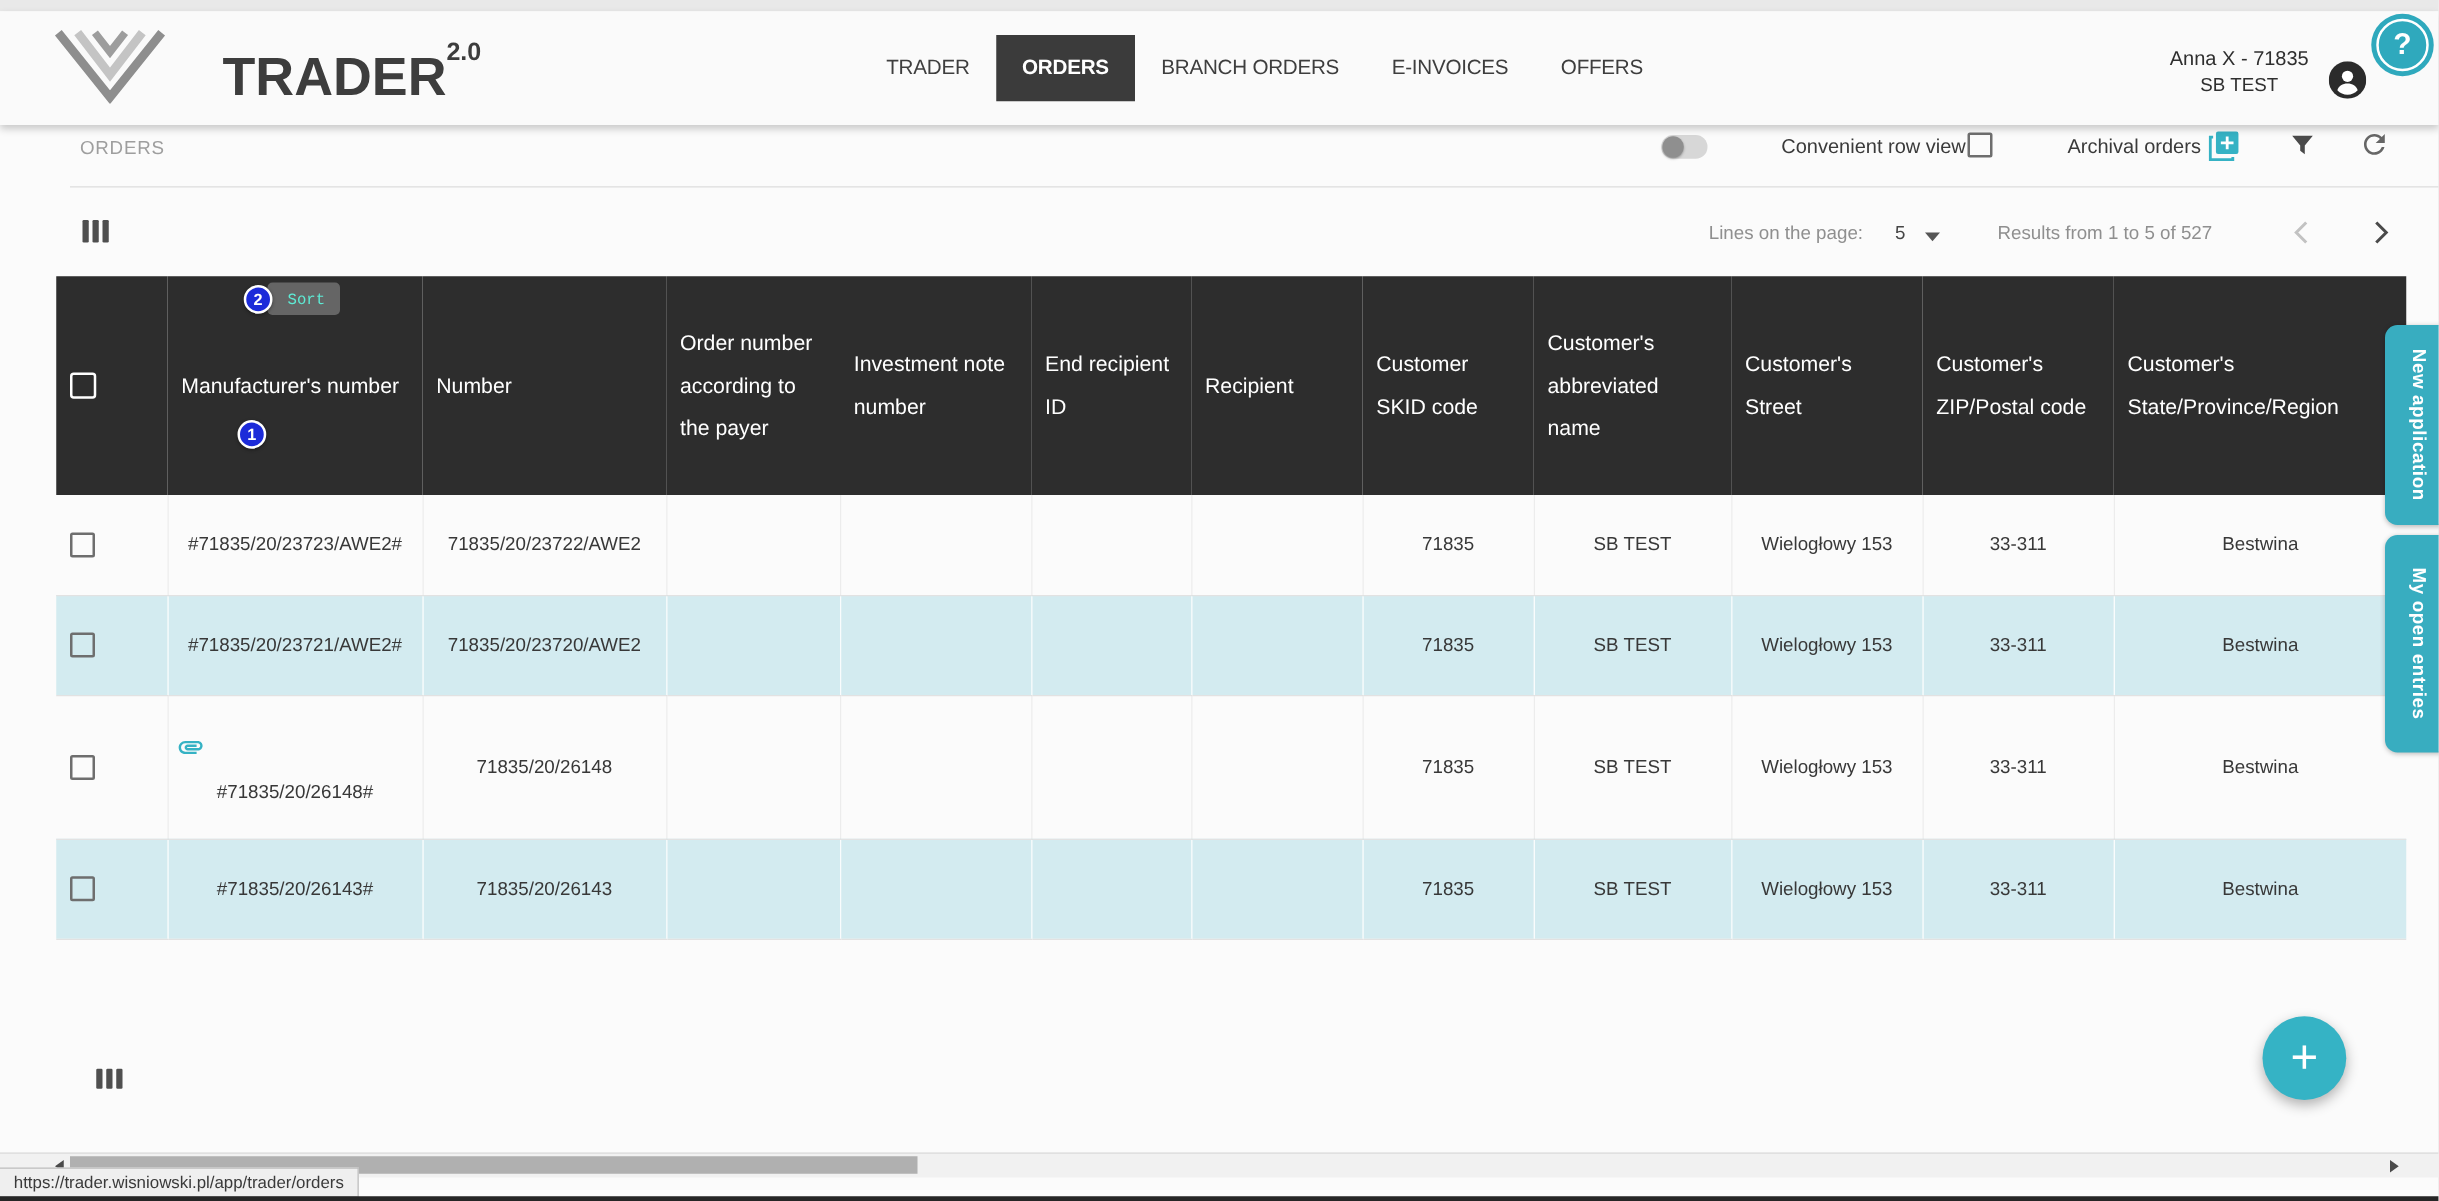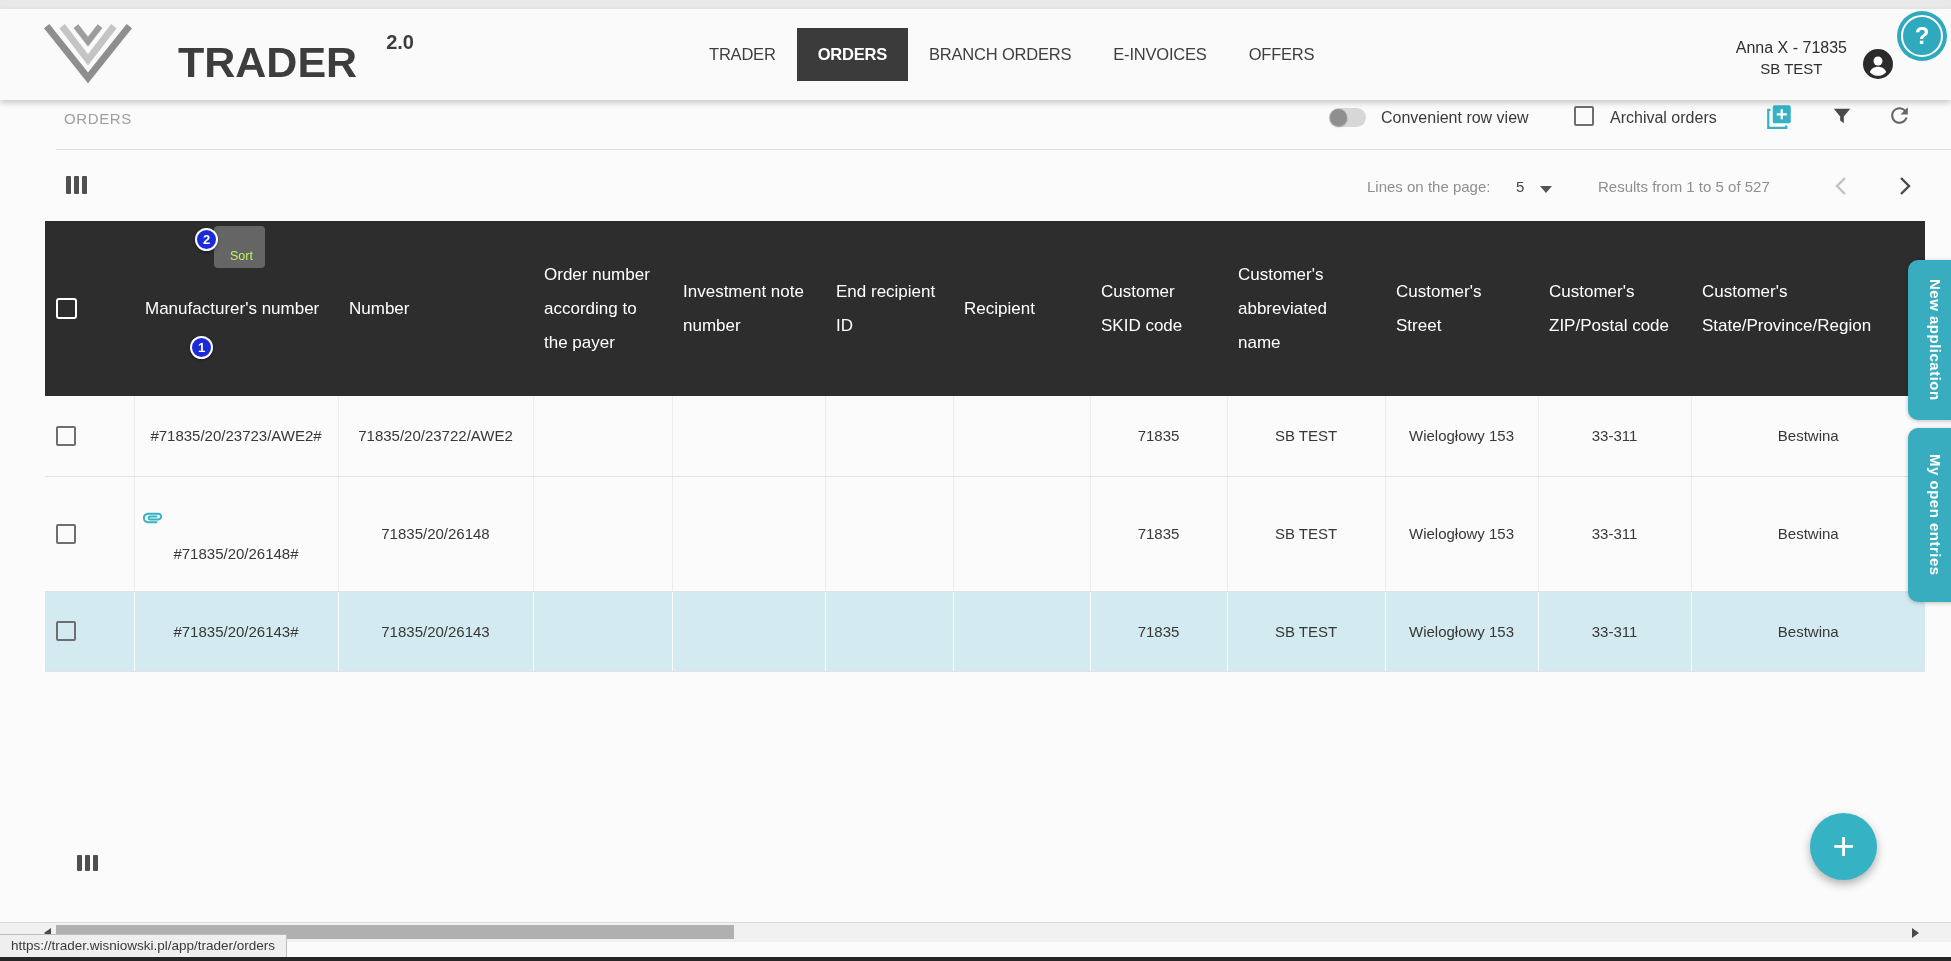--- a/index.html
+++ b/index.html
@@ -5,41 +5,41 @@
   * { margin:0; padding:0; box-sizing:border-box; }
   html,body { background:#ddd; }
   body { font-family:"Liberation Sans", sans-serif; }
   .screen { position:relative; width:1951px; height:961px; background:#fbfbfb; overflow:hidden; }
 
   .topstrip { position:absolute; left:0; top:0; width:100%; height:9px; background:#e9e9e9; }
   .appbar { position:absolute; left:0; top:9px; width:100%; height:91px; background:#fafafa;
             box-shadow:0 3px 6px rgba(0,0,0,.20); z-index:6; }
   .logo { position:absolute; left:40px; top:12px; }
   .brand { position:absolute; left:178px; top:22px; font-size:43px; font-weight:bold; color:#3d3d3d; letter-spacing:0; }
-  .brand sup { font-size:20px; font-weight:bold; vertical-align:28px; letter-spacing:0;margin-left:29px; }
+  .brand sup { font-size:20px; font-weight:bold; vertical-align:28px; letter-spacing:0; }
   .nav { position:absolute; left:688px; top:0; height:91px; display:flex; align-items:stretch; }
   .nav-item { display:flex; align-items:center; padding:0 21px; font-size:16.5px; color:#3e3e3e;
               letter-spacing:-0.2px; cursor:pointer; white-space:nowrap; }
   .nav-item.active { background:#3b3b3b; color:#fff; font-weight:bold; height:53px; align-self:center; }
   .user-block { position:absolute; right:104px; top:28px; text-align:center;margin-left:12px; }
   .user-line1 { font-size:16px; color:#2f2f2f; line-height:21px; white-space:nowrap; }
   .user-line2 { font-size:15px; color:#2f2f2f; line-height:21px; }
   .person { position:absolute; right:58px; top:40px; width:30px; height:30px; cursor:pointer; }
   .help-fab { position:absolute; right:4px; top:2px; width:50px; height:50px; border-radius:50%;
               background:#2fa9bd; color:#fff; font-size:24px; font-weight:bold; display:flex;
               align-items:center; justify-content:center; cursor:pointer; z-index:7; }
   .help-fab::before { content:""; position:absolute; inset:4px; border:2px solid #fff; border-radius:50%; }
   .help-fab span { position:relative; }
 
   .toolbar-title { position:absolute; left:64px; top:110px; font-size:15px; color:#9e9e9e; letter-spacing:.6px; }
   .switch { position:absolute; left:1329px; top:108px; width:37px; height:19px; border-radius:10px;
             background:#d7d7d7; cursor:pointer; }
   .switch .knob { position:absolute; left:1px; top:1px; width:17px; height:17px; border-radius:50%;
                   background:#8f8f8f; box-shadow:0 1px 2px rgba(0,0,0,.35); }
-  .lbl { position:absolute; font-size:16px; color:#3a3a3a; white-space:nowrap; }
+  .lbl { position:absolute; font-size:16px; color:#3a3a3a; white-space:nowrap;margin-left:44px; }
   .cb { width:20px; height:20px; border:2px solid #6e6e6e; border-radius:2px; background:transparent; cursor:pointer; }
   .cb.abs { position:absolute; left:1574px; top:106px; }
   .icon-btn { position:absolute; cursor:pointer; }
   .divider { position:absolute; left:56px; right:0; top:149px; height:1px; background:#ddd; }
 
   .colicon { position:absolute; display:flex; gap:3px; cursor:pointer; }
   .colicon i { display:block; width:5px; background:#4f4f4f; border-radius:1px; }
   .pag-txt { position:absolute; font-size:15px; color:#8f8f8f; white-space:nowrap; }
   .pag-val { position:absolute; font-size:15px; color:#454545; }
   .caret { position:absolute; left:1540px; top:186px; width:0; height:0; cursor:pointer;
@@ -57,22 +57,22 @@
   tbody td:last-child { border-right:none; }
   tbody tr.alt { background:#d3ebf0; }
   tbody tr.alt td { border-right-color:rgba(255,255,255,0.85); }
   tbody tr { background:#fbfbfb; }
   tbody .cb { margin-left:11px; }
   .att-icon { display:block; margin:0 0 16px 6px; }
 
   .badge { position:absolute; width:23px; height:23px; border-radius:50%; background:#1c2bd9;
            border:2px solid #fff; color:#fff; font-size:13px; font-weight:bold; display:flex;
            align-items:center; justify-content:center; z-index:8; box-shadow:0 1px 3px rgba(0,0,0,.4); }
-  .sort-pill { position:absolute; left:214px; top:226px; background:rgba(106,106,106,.92); color:#bef264;
-               font-size:12.5px; padding:23px 12px 5px 16px; border-radius:4px; z-index:7; }
+  .sort-pill { position:absolute; left:214px; top:226px; background:rgba(106,106,106,.92); color:#5eead4;
+               font-size:12.5px; padding:7px 12px 5px 16px; border-radius:4px; z-index:7;font-family:Liberation Mono, monospace; }
 
   .side-tab { position:absolute; left:1908px; width:54px; background:#38adc0; color:#fff; border-radius:10px;
               writing-mode:vertical-rl; text-align:center; font-size:15px; font-weight:bold;
               letter-spacing:.5px; cursor:pointer; z-index:9; box-shadow:0 1px 4px rgba(0,0,0,.25);
               display:flex; align-items:center; justify-content:center; }
   .fab { position:absolute; left:1810px; top:813px; width:67px; height:67px; border-radius:50%;
          background:#35b3c5; color:#fff; display:flex; align-items:center; justify-content:center;
          font-size:38px; font-weight:normal; cursor:pointer; box-shadow:0 4px 10px rgba(0,0,0,.3); z-index:9; }
 
   .scroll-track { position:absolute; left:0; top:922px; width:100%; height:20px; background:#f1f1f1;
@@ -201,20 +201,36 @@
             <td></td>
             <td></td>
             <td></td>
             <td></td>
             <td>71835</td>
             <td>SB TEST</td>
             <td>Wielogłowy 153</td>
             <td>33-311</td>
             <td>Bestwina</td>
           </tr>
+          <tr class="alt" style="height: 80px;">
+            <td>
+              <div class="cb"></div>
+            </td>
+            <td>#71835/20/23721/AWE2#</td>
+            <td>71835/20/23720/AWE2</td>
+            <td></td>
+            <td></td>
+            <td></td>
+            <td></td>
+            <td>71835</td>
+            <td>SB TEST</td>
+            <td>Wielogłowy 153</td>
+            <td>33-311</td>
+            <td>Bestwina</td>
+          </tr>
           <tr style="height: 115px;">
             <td>
               <div class="cb"></div>
             </td>
             <td><svg class="att-icon" width="23" height="23" viewBox="0 0 24 24">
                 <path d="M2 12.5C2 9.46 4.46 7 7.5 7H18c2.21 0 4 1.79 4 4s-1.79 4-4 4H9.5C8.12 15 7 13.88 7 12.5S8.12 10 9.5 10H17v2H9.5c-.28 0-.5.22-.5.5s.22.5.5.5H18c1.1 0 2-.9 2-2s-.9-2-2-2H7.5C5.57 9 4 10.57 4 12.5S5.57 16 7.5 16H17v2H7.5C4.46 18 2 15.54 2 12.5z" fill="#35b2c4"></path>
               </svg><span>#71835/20/26148#</span></td>
             <td>71835/20/26148</td>
             <td></td>
             <td></td>

